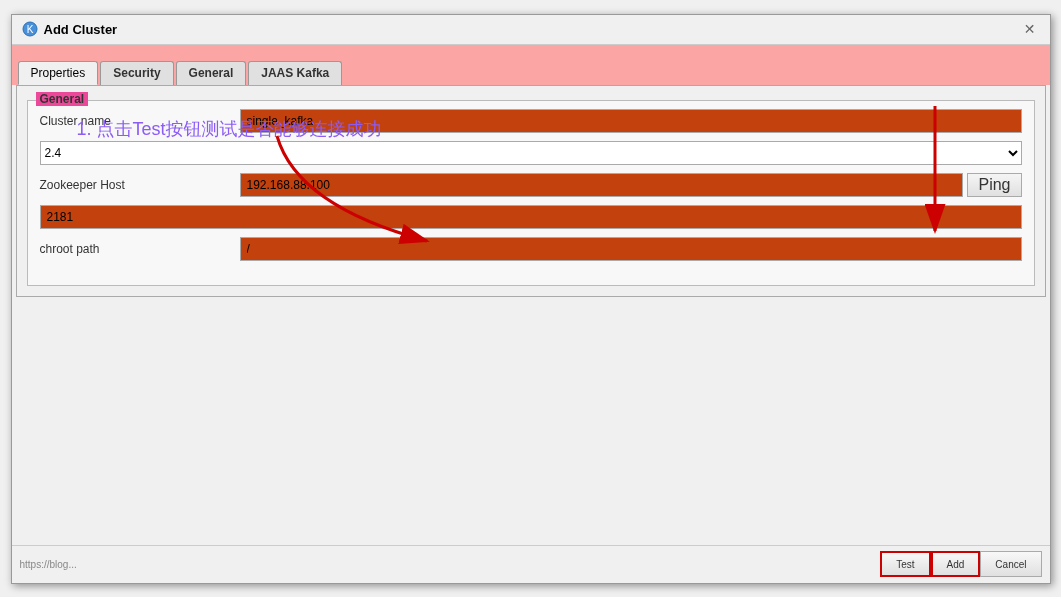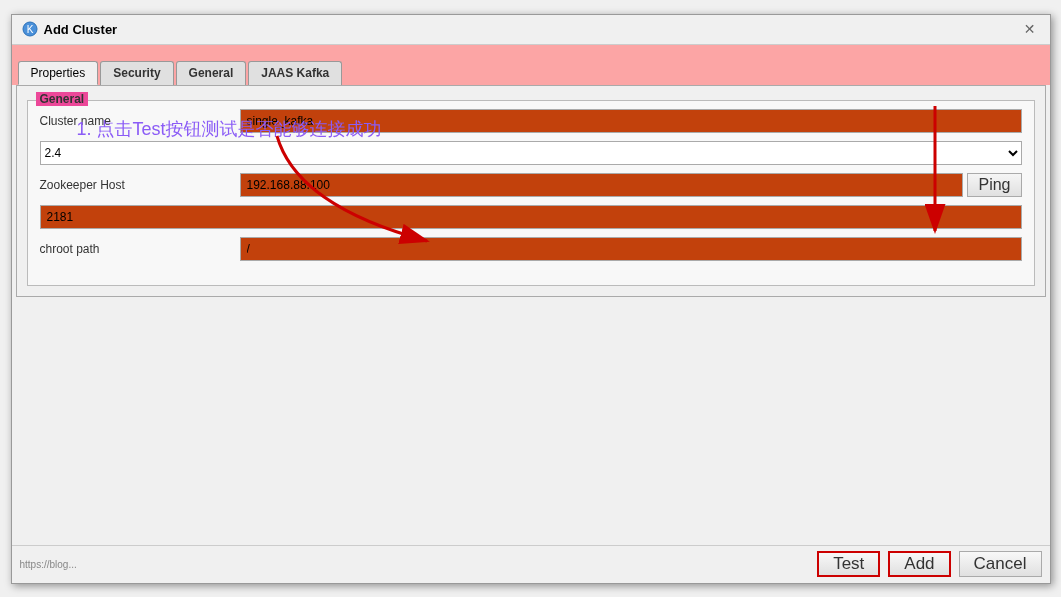--- a/index.html
+++ b/index.html
@@ -152,36 +152,36 @@
     }
     .annotation-1 {
       bottom: 155px;
       left: 60px;
     }
     .footer {
       display: flex;
       justify-content: flex-end;
       align-items: center;
       padding: 6px 8px;
-      gap: 8px;
+      gap: 0;
       border-top: 1px solid #ccc;
       background: #f0f0f0;
       height: 38px;
     }
     .footer-url {
       font-size: 10px;
       color: #888;
       margin-right: auto;
     }
     .btn-footer {
       height: 26px;
       padding: 0 14px;
       border: 1px solid #aaa;
       background: linear-gradient(to bottom, #f8f8f8, #e0e0e0);
-      font-size: 17px;
+      font-size: 10px;
       cursor: pointer;
       color: #333;
     }
     .btn-footer.highlighted {
       border: 2px solid #cc0000;
     }
     
     .arrow-svg {
       position: absolute;
       pointer-events: none;

